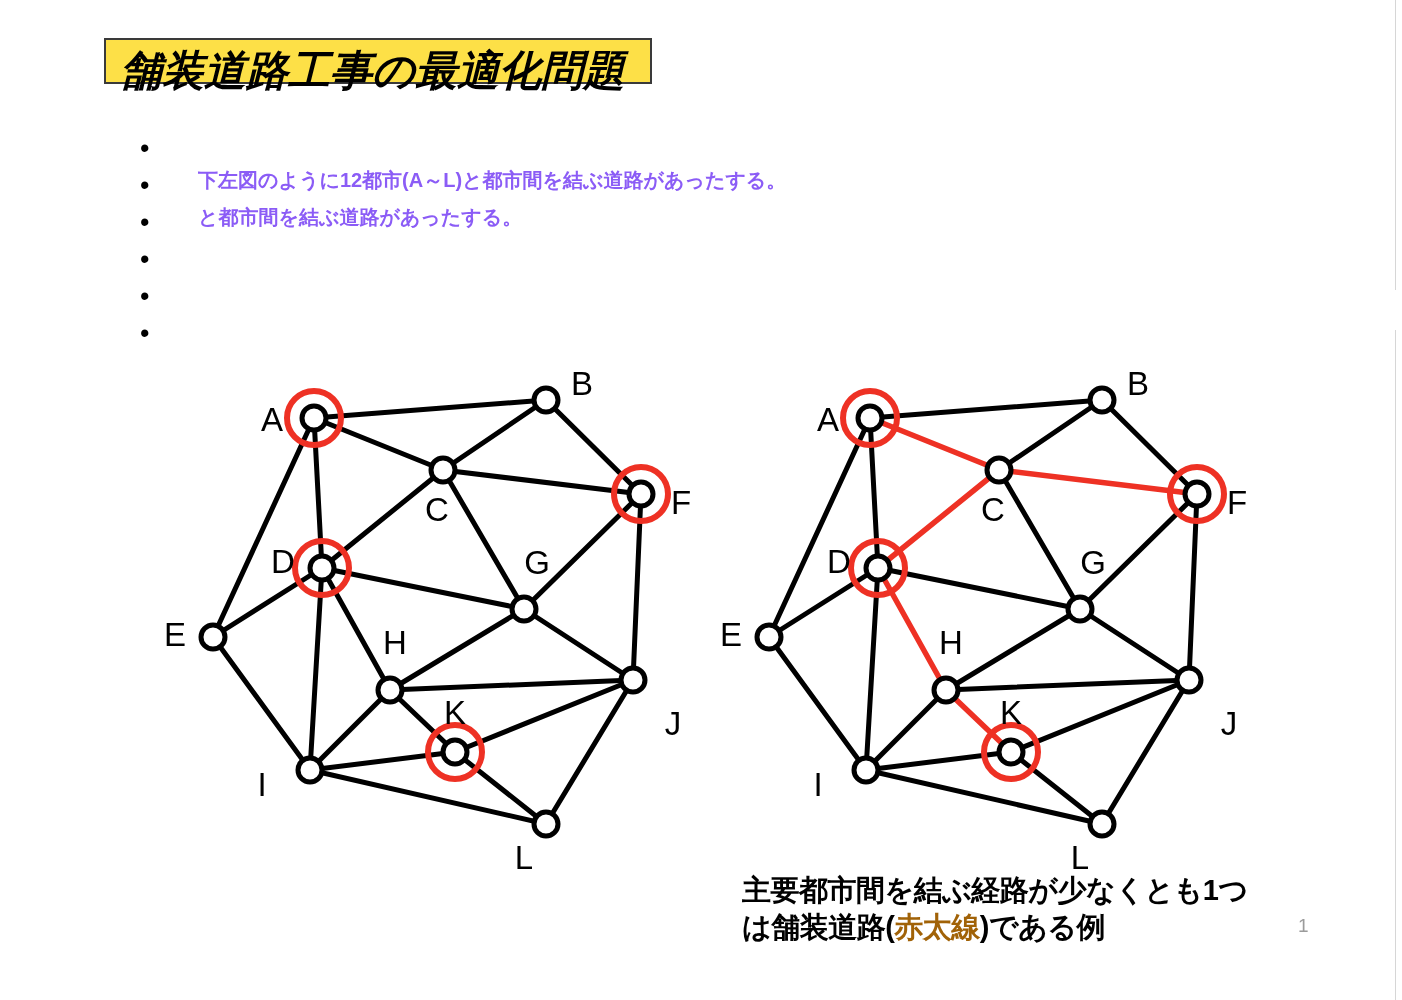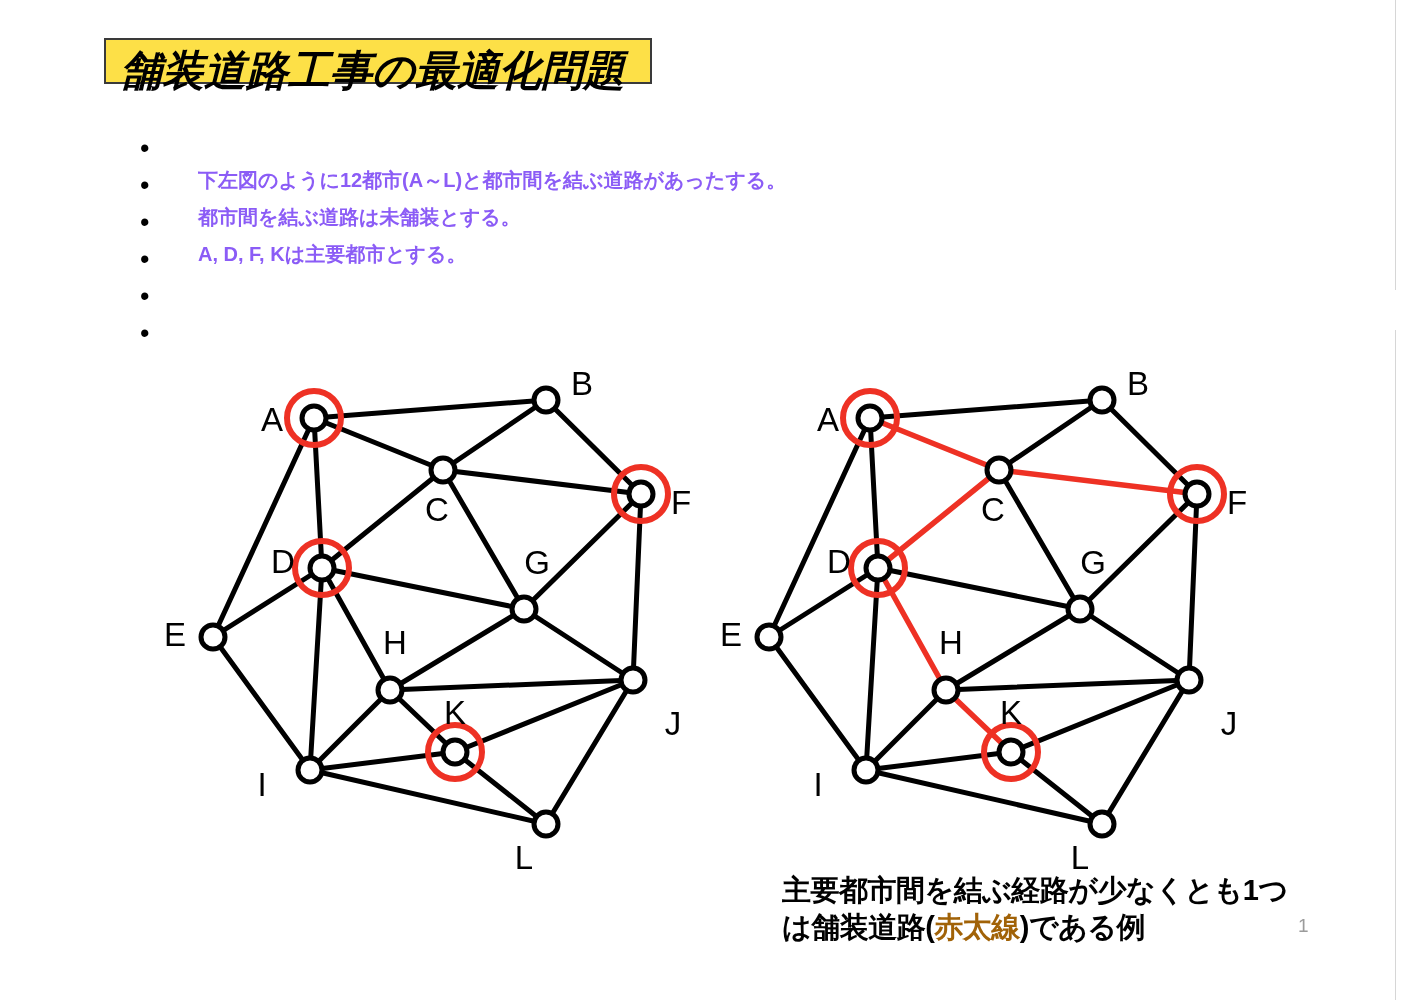--- a/index.html
+++ b/index.html
@@ -95,21 +95,21 @@
     height: 520px;
   }
   svg.graph-svg {
     position: absolute;
     left: 0;
     top: 0;
   }
 
   #caption {
     position: absolute;
-    left: 782px;
+    left: 742px;
     top: 872px;
     width: 560px;
     font-size: 29px;
     line-height: 37px;
     font-weight: 700;
     color: #000000;
     letter-spacing: -0.5px;
   }
   #caption .red { color: #a16207; }
 
@@ -133,25 +133,24 @@
     <div id="title-text">舗装道路工事の最適化問題</div>
   </div>
 
   <div id="bullets">
       <div class="bullet-row">
         <span class="bullet-dot">•</span>
         <span class="bullet-text">下左図のように12都市(A～L)と都市間を結ぶ道路があったする。</span>
       </div>
       <div class="bullet-row">
         <span class="bullet-dot">•</span>
-        <span class="bullet-text">都市間を結ぶ道路は未舗装とする。</span>
-      </div>
-      <div class="bullet-row">
-        <span class="bullet-dot">•</span>
-        <span class="bullet-text">A, D, F, Kは主要都市とする。</span>
+        <span class="bullet-text">と都市間を結ぶ道路があったする。</span>
+      </div>
+      <div class="bullet-row">
+        <span class="bullet-dot">•</span>
       </div>
       <div class="bullet-row">
         <span class="bullet-dot">•</span>
       </div>
       <div class="bullet-row">
         <span class="bullet-dot">•</span>
       </div>
       <div class="bullet-row">
         <span class="bullet-dot">•</span>
       </div>

